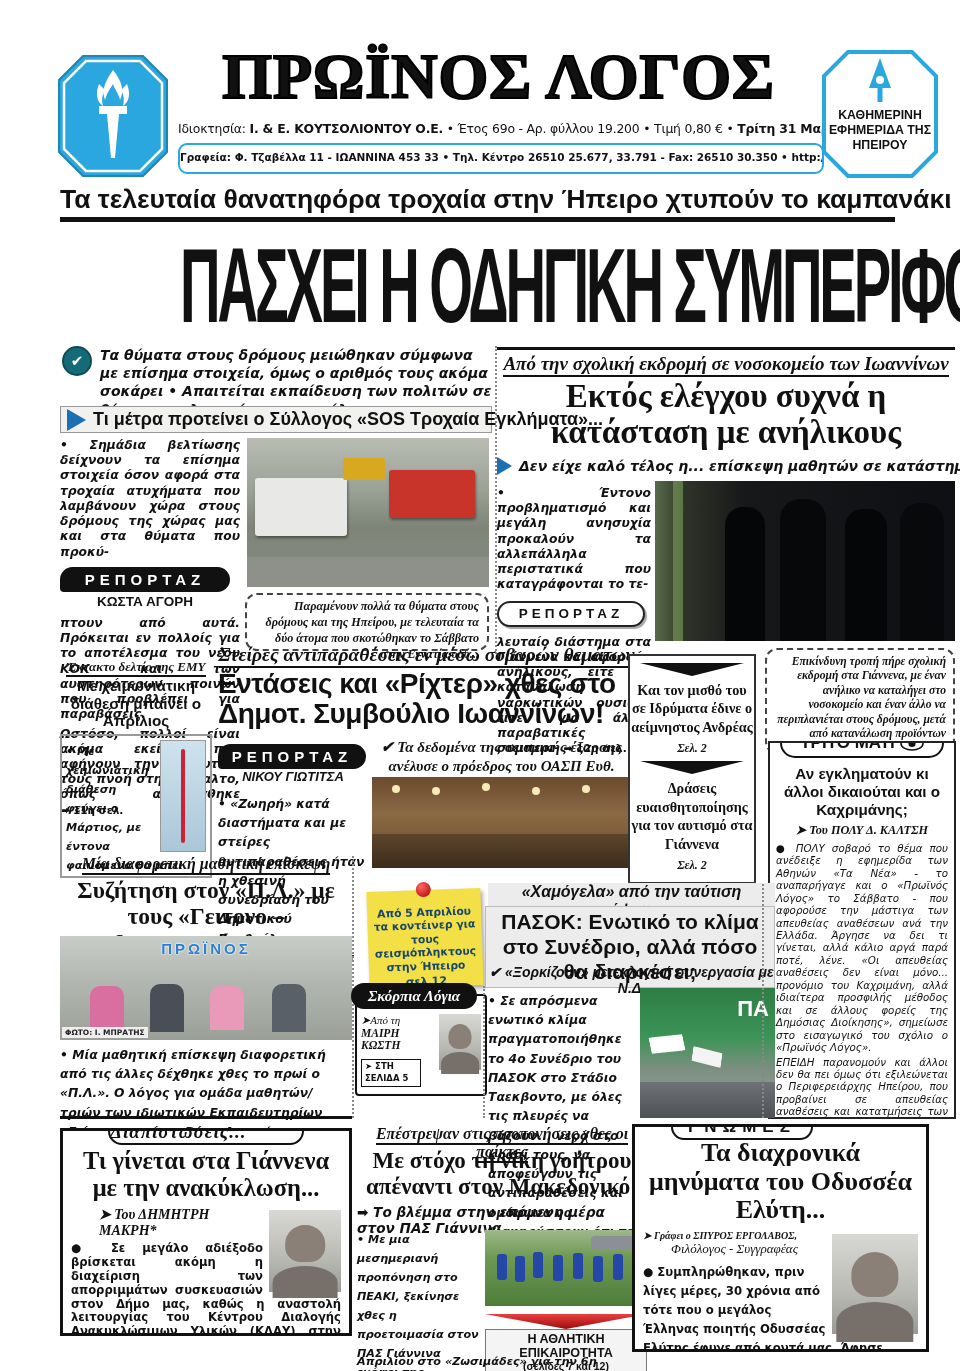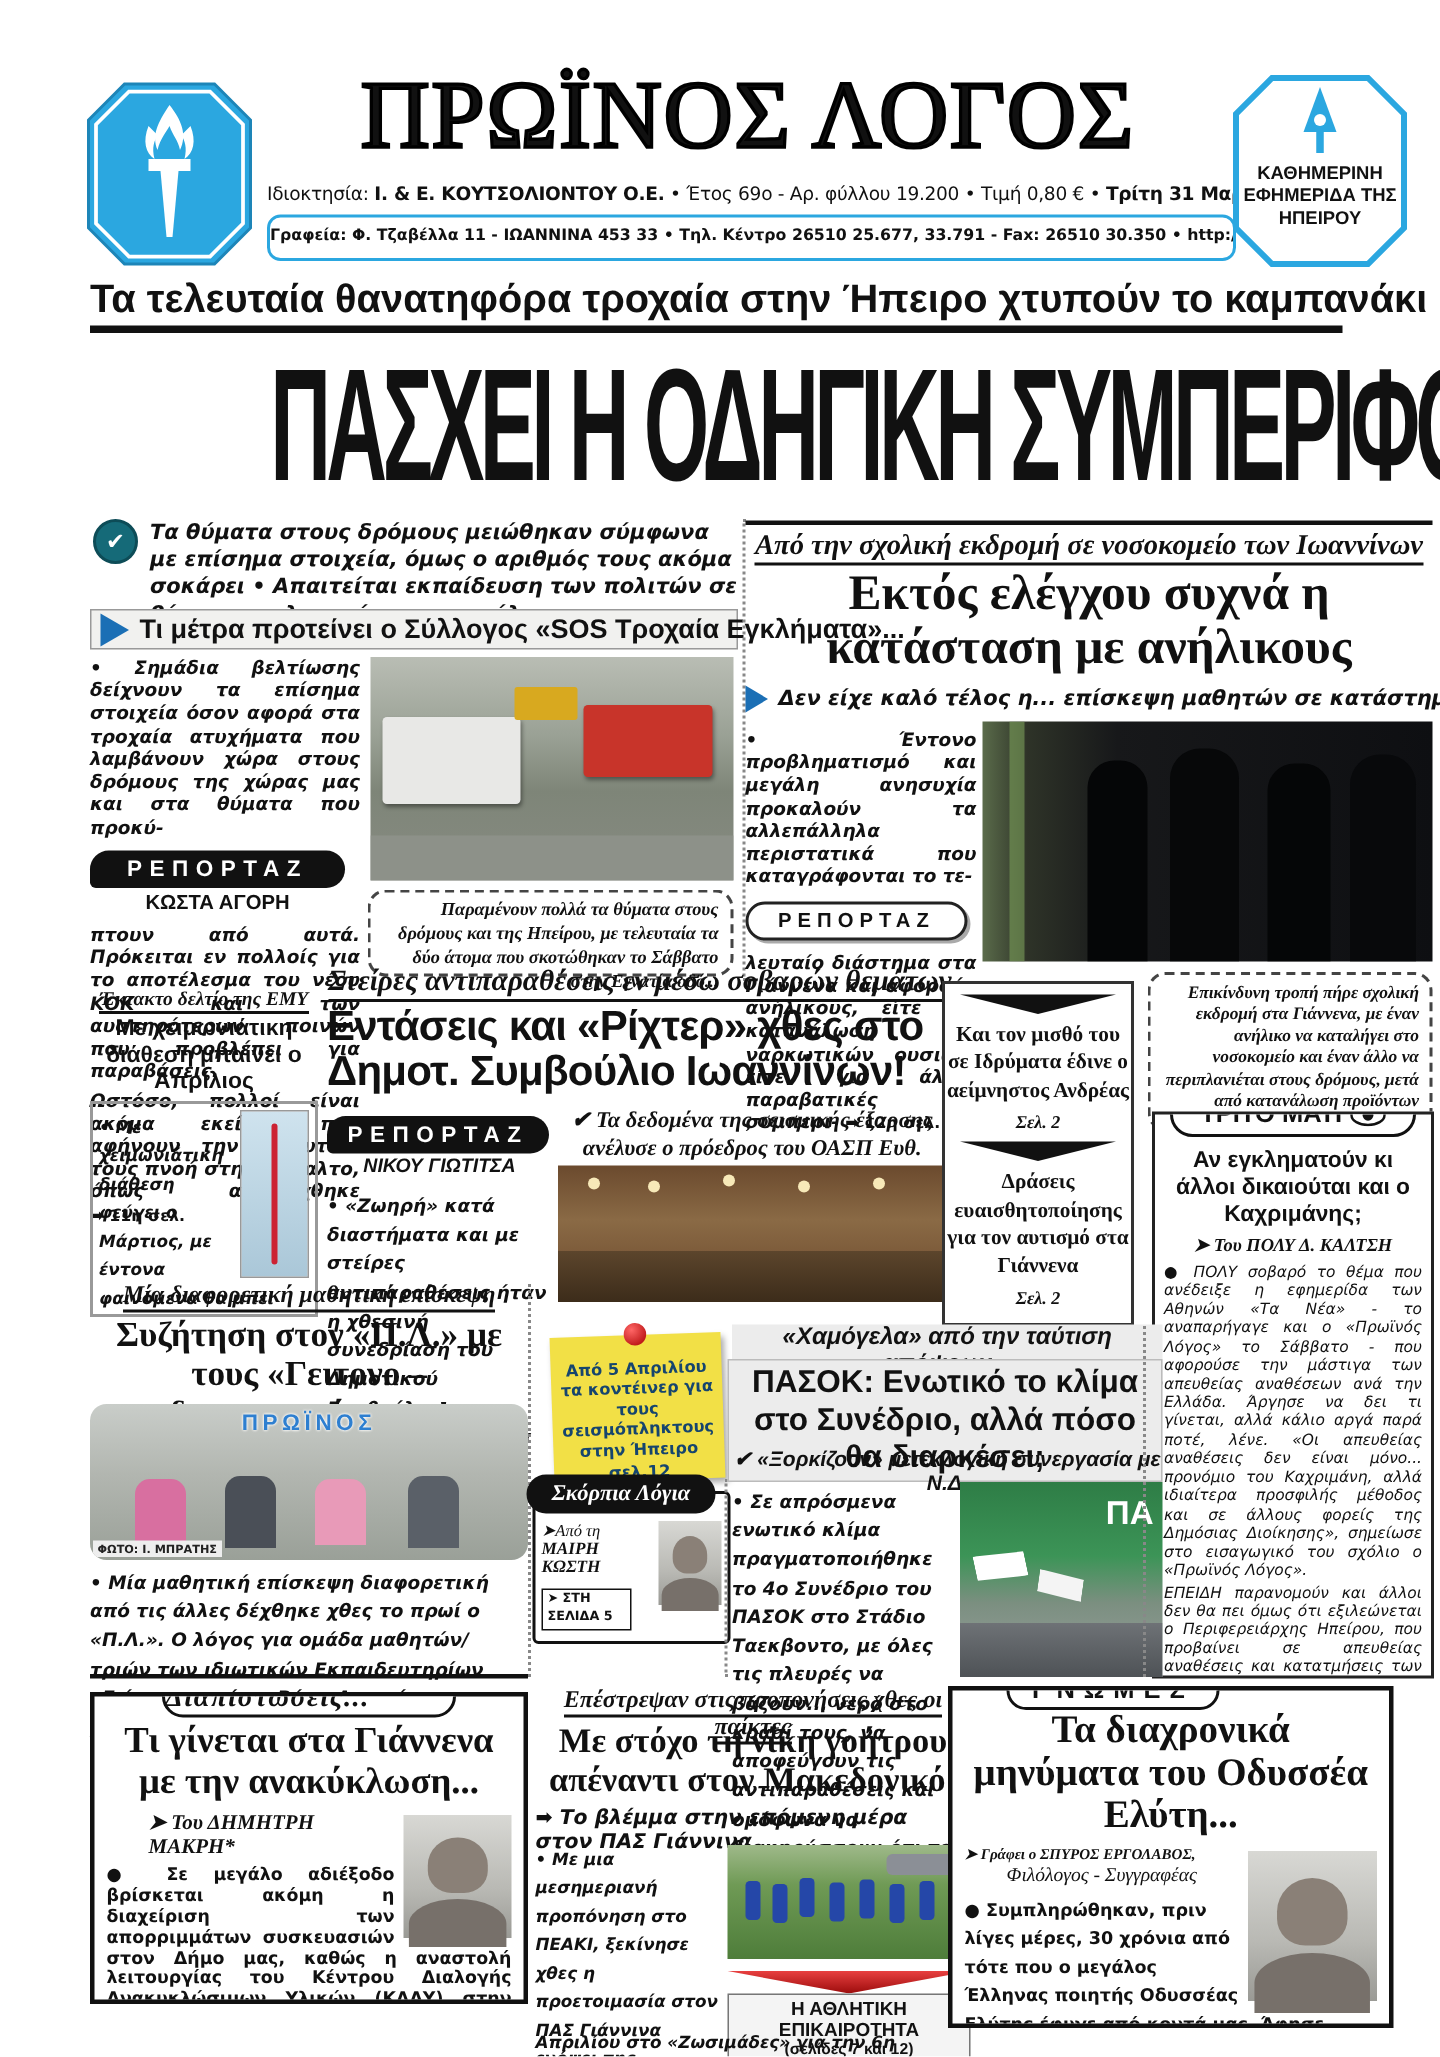--- a/index.html
+++ b/index.html
@@ -53,21 +53,21 @@
       <polygon points="26,2 86,2 110,26 110,98 86,122 26,122 2,98 2,26" fill="#2BA7E0" stroke="#1d85b8" stroke-width="2"></polygon>
       <polygon points="29,7 83,7 105,29 105,95 83,117 29,117 7,95 7,29" fill="none" stroke="#ffffff" stroke-width="2.5"></polygon>
       <path d="M56 16 C48 28 44 36 48 46 C50 38 54 34 56 30 C58 36 62 40 63 46 C68 36 64 26 56 16 Z" fill="#fff"></path>
       <path d="M42 30 C38 40 40 48 46 52 C44 44 46 40 48 36 Z" fill="#fff"></path>
       <path d="M70 30 C74 40 72 48 66 52 C68 44 66 40 64 36 Z" fill="#fff"></path>
       <rect x="42" y="52" width="28" height="8" fill="#fff"></rect>
       <polygon points="50,60 62,60 58,104 54,104" fill="#fff"></polygon>
     </svg>
   </div>
 
-  <div class="abs serif" style="left:176px;top:40px;width:645px;height:78px;font-size:64px;font-weight:normal;text-align:center;-webkit-text-stroke:2.2px #000;letter-spacing:1px;white-space:nowrap;">ΠΡΩΪΝΟΣ ΛΟΓΟΣ</div>
+  <div class="abs serif" style="left:176px;top:40px;width:645px;height:78px;font-size:64px;font-weight:bold;text-align:center;-webkit-text-stroke:2.2px #000;letter-spacing:1px;white-space:nowrap;">ΠΡΩΪΝΟΣ ΛΟΓΟΣ</div>
 
   <div class="abs dsans" style="left:178px;top:121px;width:642px;font-size:12.4px;text-align:center;white-space:nowrap;letter-spacing:-0.2px;">
     <span>Ιδιοκτησία:</span>
     <b>Ι. &amp; Ε. ΚΟΥΤΣΟΛΙΟΝΤΟΥ Ο.Ε.</b>
     <span class="dot"></span><span>Έτος 69ο - Αρ. φύλλου 19.200</span>
     <span class="dot"></span><span>Τιμή 0,80 €</span>
     <span class="dot"></span><b>Τρίτη 31 Μαρτίου 2026</b>
   </div>
 
   <div class="abs" style="left:178px;top:143px;width:642px;height:27px;border:2px solid #2BA7E0;border-radius:9px;
@@ -203,21 +203,21 @@
     <div class="dsans" style="font-size:10.3px;font-style:italic;line-height:1.21;text-align:justify;margin-top:2px;">
       <span>ΕΠΕΙΔΗ παρανομούν και άλλοι δεν θα πει όμως ότι εξιλεώνεται ο Περιφερειάρχης Ηπείρου, που προβαίνει σε απευθείας αναθέσεις και κατατμήσεις των έργων! Η διάπραξη ενός εγκλήματος από κάποιον, δεν μπορεί να αποτελεί άλλοθι από άλλον για να κάνει τα ίδια. Το λέμε διότι κάτι τέταια επικαλέστηκε ο Καχριμάνης σε άλλο Πειθαρχικό Συμβούλιο που είχε παραπεμφθεί και</span>
       
     </div>
   </div>
 
   <div class="abs serif" style="left:60px;top:855px;width:292px;text-align:center;">
     <span class="kund" style="font-size:16px;font-weight:bold;font-style:italic;">Μία διαφορετική μαθητική επίσκεψη</span>
   </div>
   <div class="abs serif" style="left:60px;top:877px;width:292px;font-size:23.5px;font-weight:bold;line-height:1.12;text-align:center;">Συζήτηση στον «Π.Λ.» με τους «Γειτονο – δημοσιογράφους»!</div>
-  <div class="ph" style="left:60px;top:936px;width:292px;height:104px;background:linear-gradient(180deg,#c9cdc9 0%,#b2b6b0 45%,#9aa098 100%);border-radius:11px;">
+  <div class="ph" style="left:60px;top:936px;width:292px;height:104px;background:linear-gradient(180deg,#c9cdc9 0%,#b2b6b0 45%,#9aa098 100%);">
     <div class="abs sans" style="left:0;top:4px;width:100%;text-align:center;font-size:15px;font-weight:bold;letter-spacing:3px;color:#2e7fd0;text-shadow:0 0 2px #fff,0 0 2px #fff;">ΠΡΩΪΝΟΣ</div>
     <div style="position:absolute;left:30px;bottom:10px;width:34px;height:44px;background:#d86fa0;border-radius:10px 10px 0 0;"></div>
     <div style="position:absolute;left:90px;bottom:8px;width:34px;height:48px;background:#4a4f57;border-radius:10px 10px 0 0;"></div>
     <div style="position:absolute;left:150px;bottom:10px;width:34px;height:44px;background:#e89ab8;border-radius:10px 10px 0 0;"></div>
     <div style="position:absolute;left:212px;bottom:8px;width:34px;height:48px;background:#5a6068;border-radius:10px 10px 0 0;"></div>
     <span class="credit">ΦΩΤΟ: Ι. ΜΠΡΑΤΗΣ</span>
   </div>
   <div class="abs" style="left:60px;top:1044px;width:292px;">
     <span class="bt">• Μία μαθητική επίσκεψη διαφορετική από τις άλλες δέχθηκε χθες το πρωί ο «Π.Λ.». Ο λόγος για ομάδα μαθητών/τριών των ιδιωτικών Εκπαιδευτηρίων «Γείτονα» από τη Βάρη Αττικής, που βρέθηκαν αυτές τις ημέρες στα Γιάννενα στο</span>
     <span class="jump"><span class="jarr">➡</span> <span>2η σελ.</span></span>

